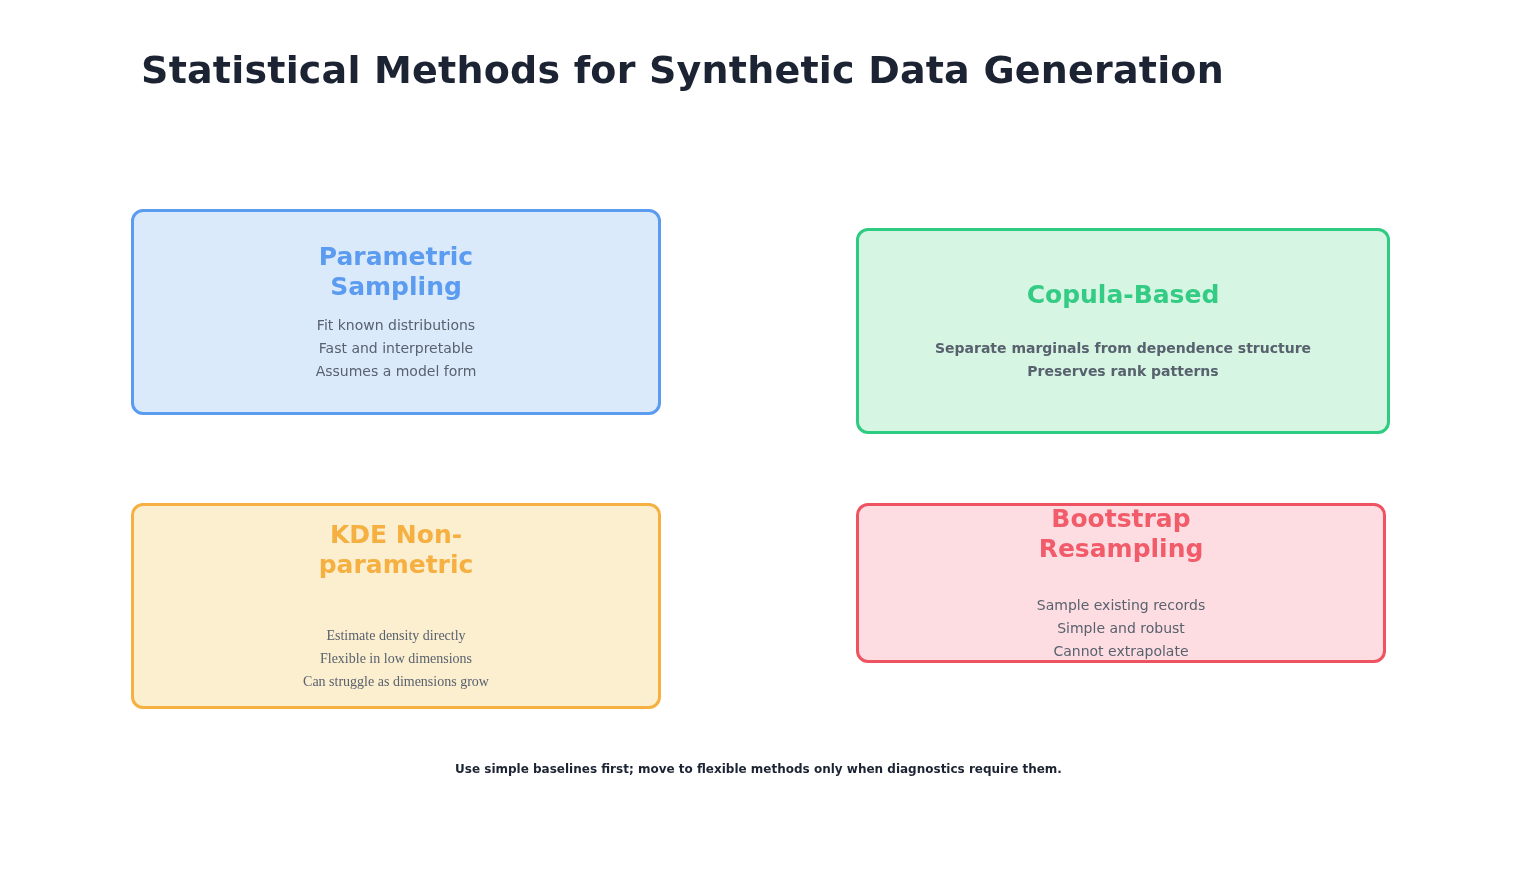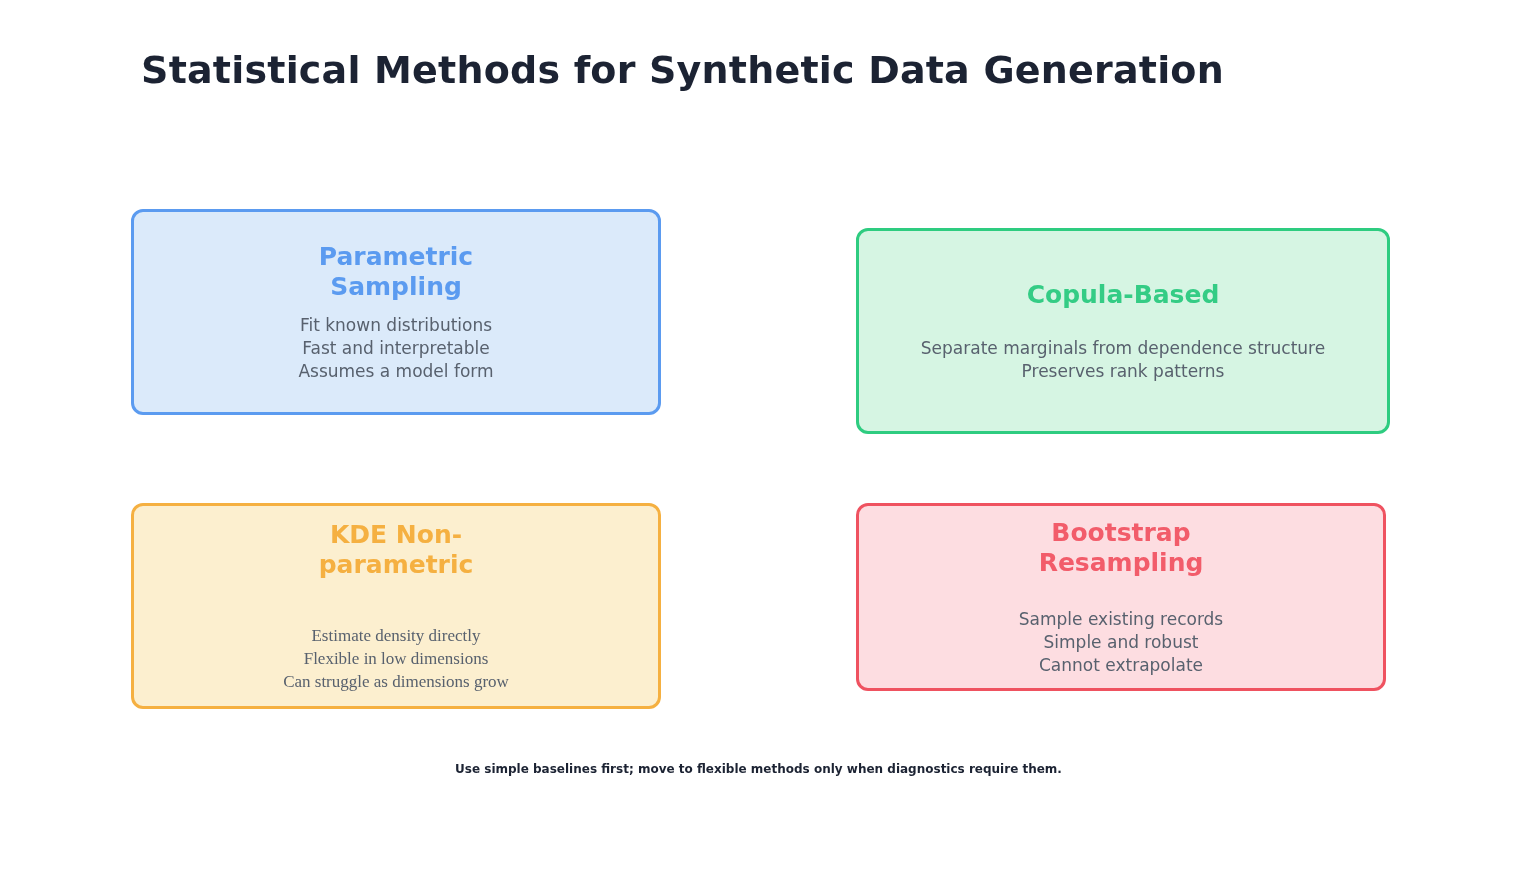--- a/index.html
+++ b/index.html
@@ -53,21 +53,21 @@
   .card-title {
     font-family: "DejaVu Sans", sans-serif;
     font-weight: bold;
     font-size: 25px;
     line-height: 30px;
     text-align: center;
   }
 
   .card-body {
     font-family: "DejaVu Sans", sans-serif;
-    font-size: 17px;
+    font-size: 14px;
     line-height: 23px;
     text-align: center;
     color: #58616e;
   }
 
   
   #card-parametric {
     left: 131px;
     top: 209px;
     width: 530px;
@@ -82,41 +82,41 @@
   #card-copula {
     left: 856px;
     top: 209px;
     width: 534px;
     height: 206px;
     background: #d6f5e3;
     border-color: #2ecc80;
     margin-top: 19px;
   }
   #card-copula .card-title { color: #34cc85; width: 320px; margin-bottom: 27px; }
-  #card-copula .card-body  { width: 420px; }
+  #card-copula .card-body  { width: 420px; font-weight: bold; }
 
   
   #card-kde {
     left: 131px;
     top: 503px;
     width: 530px;
     height: 206px;
     background: #fcefcf;
     border-color: #f5b041;
     gap: 44px;
   }
   #card-kde .card-title { color: #f5b041; width: 245px; margin-bottom: 0px; }
   #card-kde .card-body  { width: 253px; }
 
   
   #card-bootstrap {
     left: 856px;
     top: 503px;
     width: 530px;
-    height: 188px;
+    height: 160px;
     background: #fdddE1;
     border-color: #ef5260;
     gap: 16px;
   }
   #card-bootstrap .card-title { color: #f25c6a; width: 200px; margin-bottom: 14px; }
   #card-bootstrap .card-body  { width: 420px; }
 
   .page-footer {
     position: absolute;
     left: 0;

